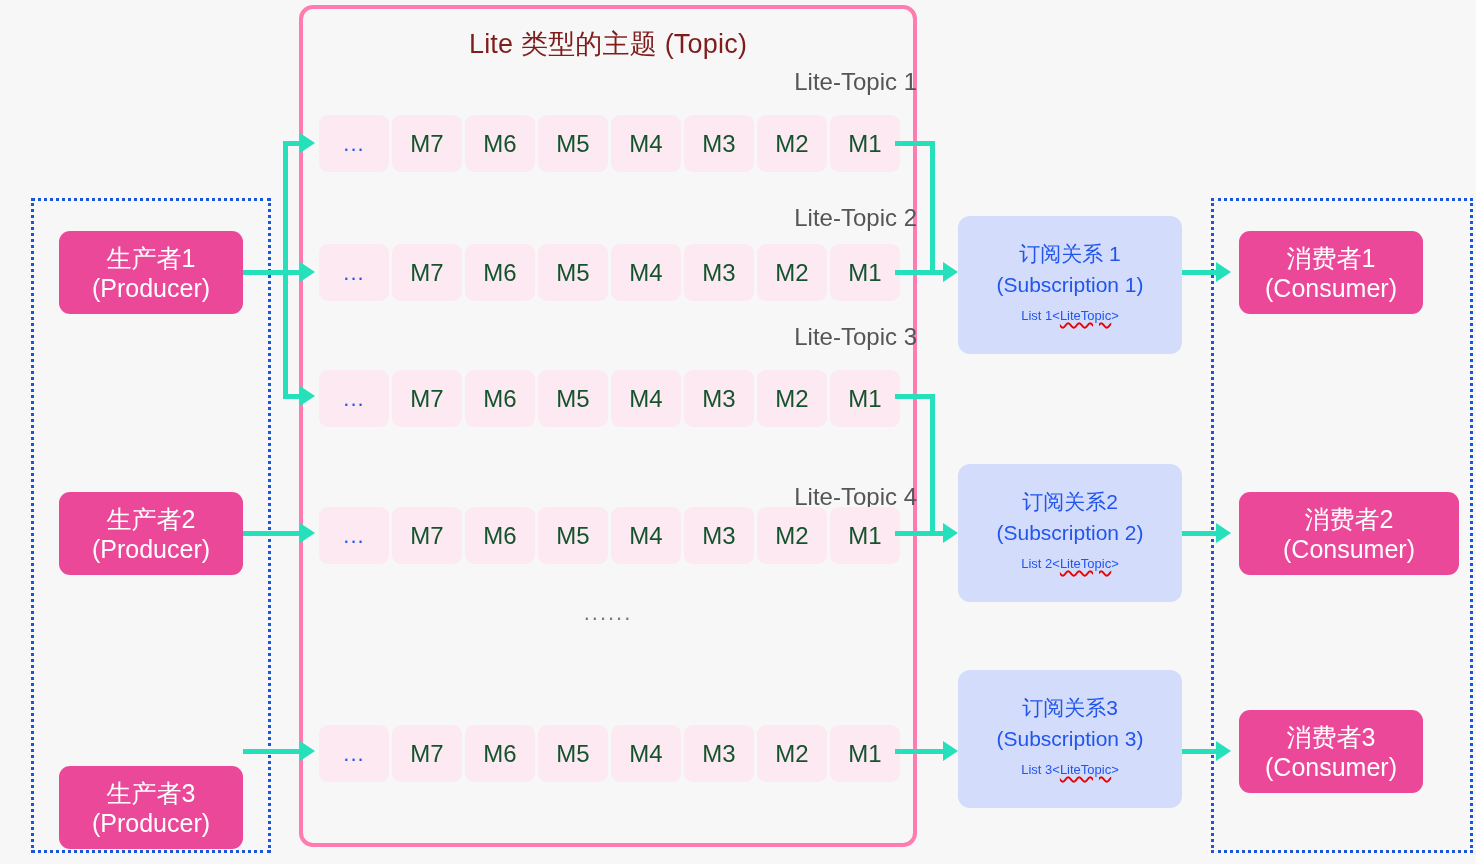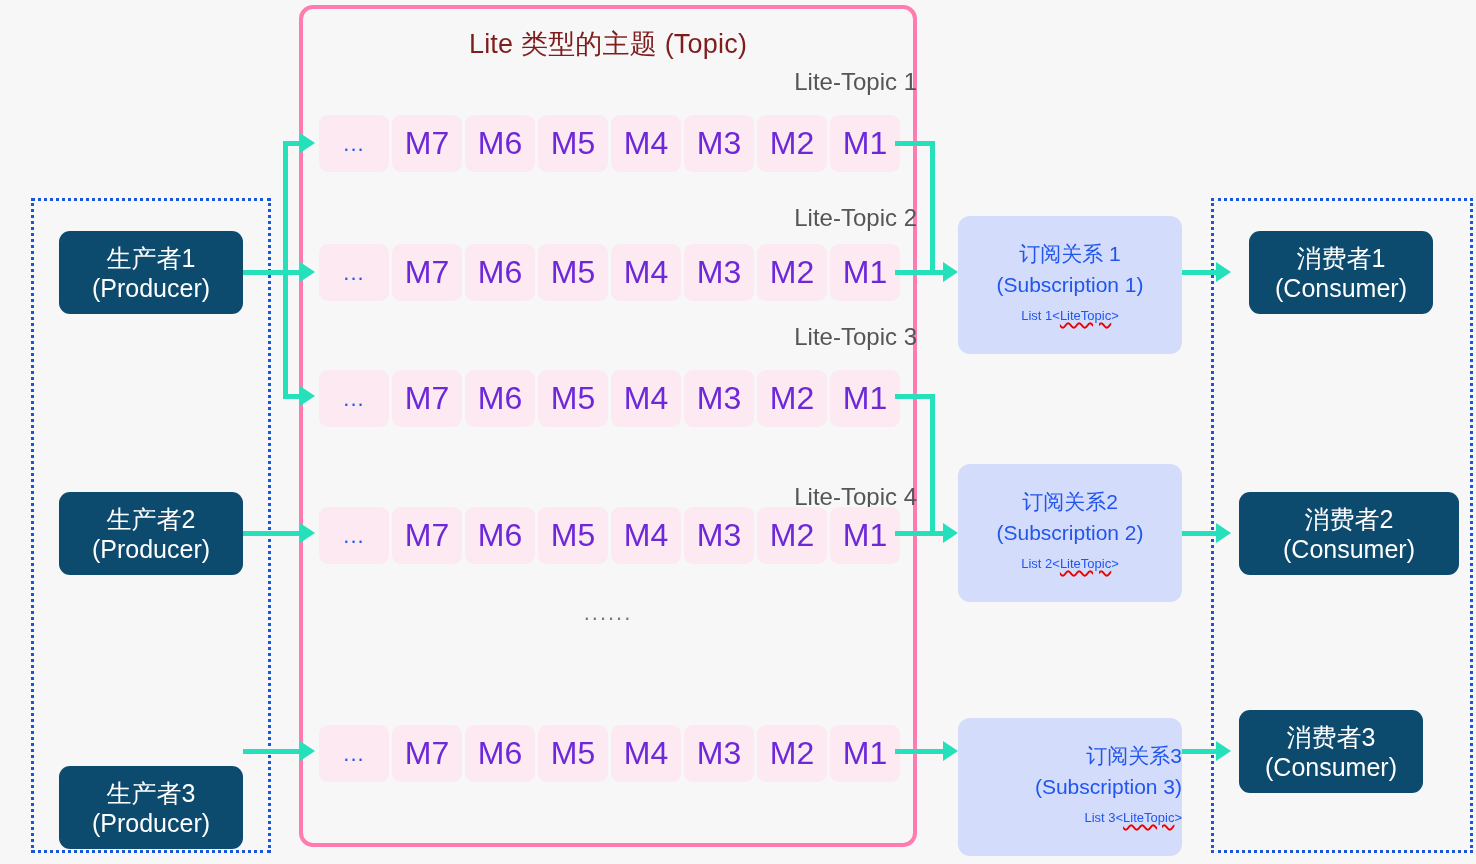--- a/index.html
+++ b/index.html
@@ -35,21 +35,21 @@
     text-align:center;
     color:#7f1d1d;
     font-size:27px;
     letter-spacing:.2px;
     white-space:nowrap;
   }
 
   
   .node-box{
     position:absolute;
-    background:#0c4a6e;
+    background:#ec4899;
     border-radius:11px;
     color:#ffffff;
     font-size:25px;
     line-height:30px;
     display:flex;
     flex-direction:column;
     align-items:center;
     justify-content:center;
     text-align:center;
     box-sizing:border-box;
@@ -93,22 +93,22 @@
   }
   .msg-row{
     position:absolute;
     display:flex;
     gap:3px;
   }
   .msg-cell{
     width:70px;height:57px;
     background:#fce9f1;
     border-radius:9px;
-    color:#6d28d9;
-    font-size:32px;
+    color:#14532d;
+    font-size:24px;
     display:flex;align-items:center;justify-content:center;
     box-sizing:border-box;
   }
   .msg-cell.ellipsis{font-size:22px;letter-spacing:1px;color:#2255ee;}
 
   .mid-ellipsis{
     position:absolute;
     width:618px;left:299px;
     text-align:center;
     color:#777777;
@@ -219,27 +219,27 @@
     <span class="s2">(Subscription 1)</span>
     <span class="s3"><span>List 1&lt;</span><span class="squiggle">LiteTopic</span><span>&gt;</span></span>
   </div>
 
   <div class="sub-box" style="left:958px;top:464px;width:224px;height:138px;">
     <span class="s1">订阅关系2</span>
     <span class="s2">(Subscription 2)</span>
     <span class="s3"><span>List 2&lt;</span><span class="squiggle">LiteTopic</span><span>&gt;</span></span>
   </div>
 
-  <div class="sub-box" style="left:958px;top:718px;width:224px;height:138px;align-items:flex-end;">
+  <div class="sub-box" style="left:958px;top:670px;width:224px;height:138px;">
     <span class="s1">订阅关系3</span>
     <span class="s2">(Subscription 3)</span>
     <span class="s3"><span>List 3&lt;</span><span class="squiggle">LiteTopic</span><span>&gt;</span></span>
   </div>
 
-  <div class="node-box" style="left:1239px;top:231px;width:184px;height:83px;margin-left:10px;">
+  <div class="node-box" style="left:1239px;top:231px;width:184px;height:83px;">
     <span class="l1">消费者1</span>
     <span class="l2">(Consumer)</span>
   </div>
   <div class="node-box" style="left:1239px;top:492px;width:220px;height:83px;">
     <span class="l1">消费者2</span>
     <span class="l2">(Consumer)</span>
   </div>
   <div class="node-box" style="left:1239px;top:710px;width:184px;height:83px;">
     <span class="l1">消费者3</span>
     <span class="l2">(Consumer)</span>

